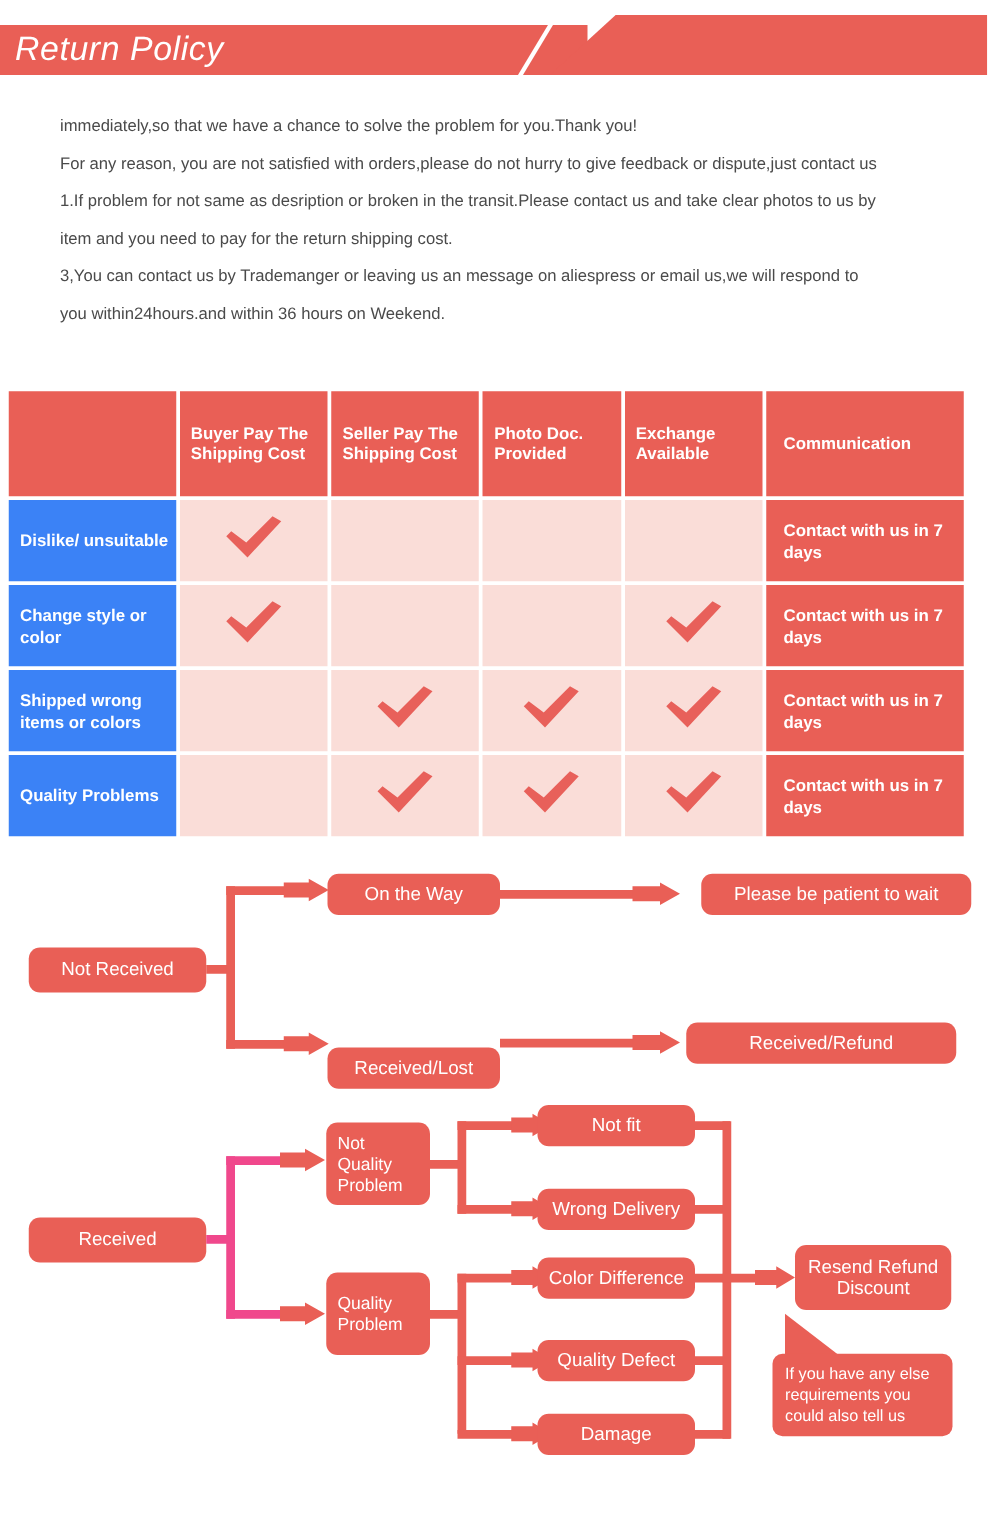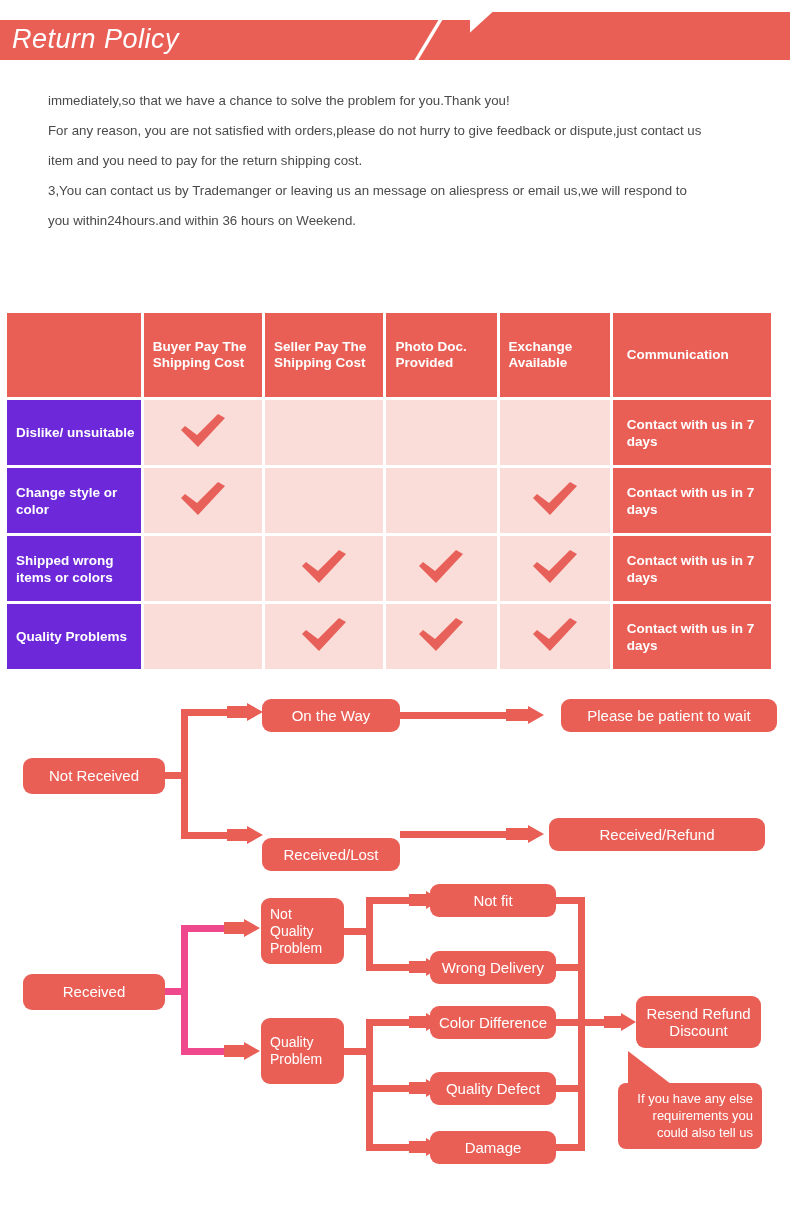--- a/index.html
+++ b/index.html
@@ -53,21 +53,21 @@
   .policy-table td {
     background:#FADDD8; height:65px; vertical-align:middle; text-align:center;
   }
   .policy-table th {
     background:#E95F56; color:#fff; font-size:13.5px; font-weight:bold;
     vertical-align:middle; text-align:left; padding:0 0 0 9px;
     line-height:16px; height:84px;
   }
   .policy-table th.blank { background:#E95F56; }
   .policy-table td.rowhead {
-    background:#6d28d9; color:#fff; font-size:13.5px; font-weight:bold;
+    background:#3b82f6; color:#fff; font-size:13.5px; font-weight:bold;
     text-align:left; padding-left:9px; line-height:17px;
   }
   .policy-table td.comm {
     background:#E95F56; color:#fff; font-size:13.5px; font-weight:bold;
     text-align:left; padding-left:14px; line-height:17px;
   }
   .policy-table th.comm-head { padding-left:14px; }
   .check { display:inline-block; width:46px; height:36px; }
 
   
@@ -75,41 +75,42 @@
   .node {
     position:absolute; background:#E95F56; color:#fff;
     border-radius:9px; display:flex; align-items:center; justify-content:center;
     text-align:center; font-size:15px; line-height:18px; padding:2px 6px;
     font-family:"Liberation Sans", sans-serif;
   }
   .node.small { font-size:14px; line-height:17px; }
   .bubble {
     position:absolute; background:#E95F56; color:#fff; border-radius:8px;
     font-size:13px; line-height:17px; padding:7px 9px 7px 10px;
-    text-align:right; font-family:"Liberation Sans", sans-serif;
+    text-align:left; font-family:"Liberation Sans", sans-serif;
   }
   .conn { position:absolute; background:#E95F56; }
   .conn.pink { background:#F0488C; }
   svg.arrow { position:absolute; overflow:visible; }
 </style>
 </head>
 <body>
 
 <div class="page">
 
   <div class="banner">
     <div class="banner-left"></div>
     <div class="banner-right"></div>
     <div class="banner-slash"></div>
     <div class="banner-title">Return Policy</div>
   </div>
 
   <div class="intro">
     <p>immediately,so that we have a chance to solve the problem for you.Thank you!</p>
     <p>For any reason, you are not satisfied with orders,please do not hurry to give feedback or dispute,just contact us</p>
+    <p>1.If problem for not same as desription or broken in the transit.Please contact us and take clear photos to us by</p>
     <p>item and you need to pay for the return shipping cost.</p>
     <p>3,You can contact us by Trademanger or leaving us an message on aliespress or email us,we will respond to</p>
     <p>you within24hours.and within 36 hours on Weekend.</p>
   </div>
 
   <table class="policy-table">
     <colgroup>
       <col style="width:131px">
         <col style="width:116px">
         <col style="width:116px">

